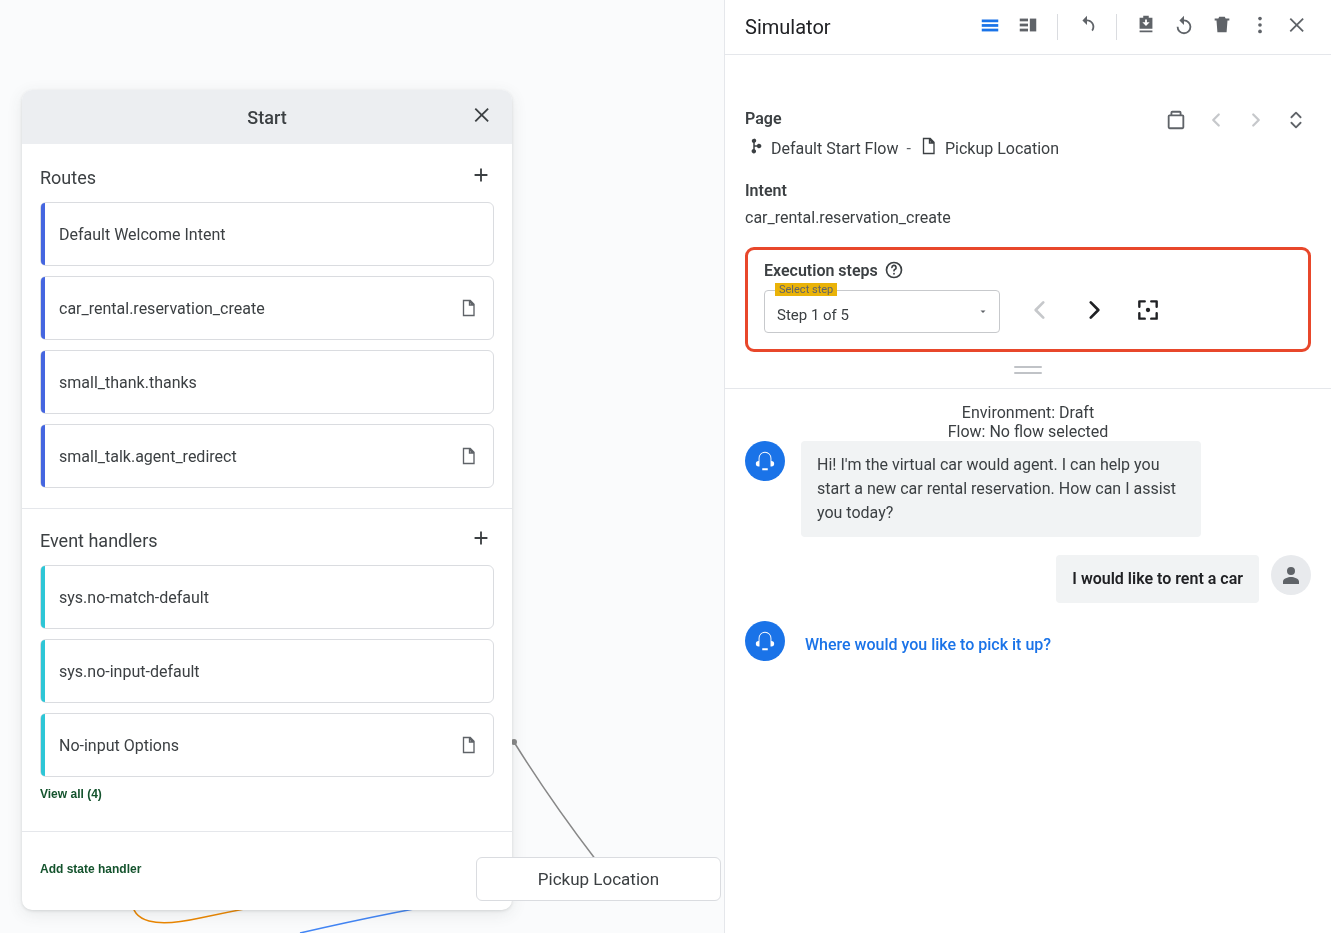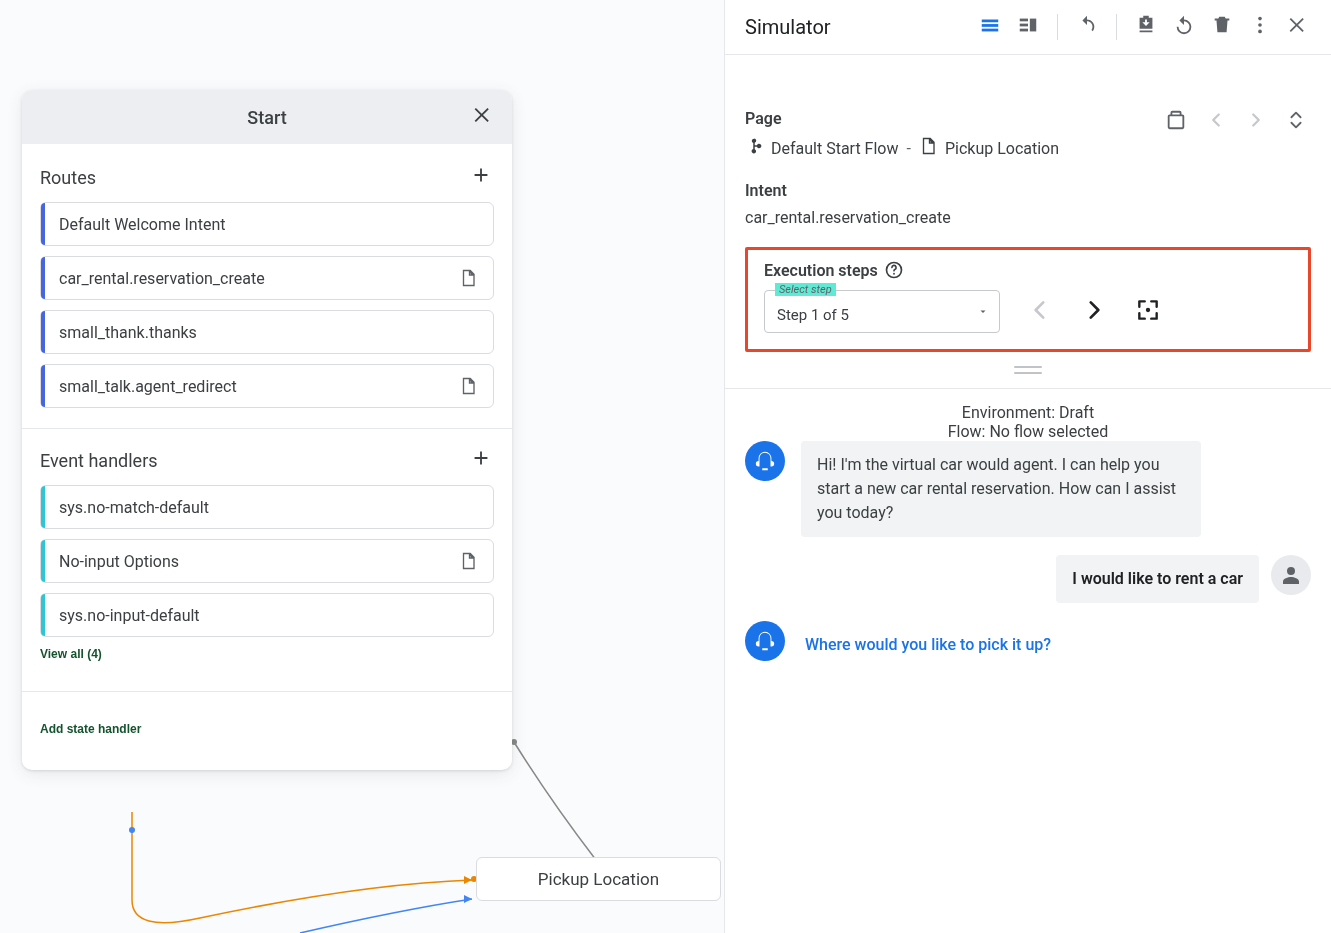--- a/index.html
+++ b/index.html
@@ -19,21 +19,21 @@
   .node-header .title { font-size: 18px; font-weight: 500; color: #3c4043; }
   .node-header .close { position: absolute; right: 16px; top: 50%; transform: translateY(-50%); width: 26px; height: 26px; display:flex; align-items:center; justify-content:center; cursor:pointer; }
   .node-header .close svg { width: 22px; height: 22px; }
   .node-body { padding: 12px 18px 24px 18px; }
   .section-head { display:flex; align-items:center; justify-content:space-between; padding: 8px 0 12px 0; }
   .section-head .label { font-size: 18px; color: #3c4043; }
   .section-head .plus { width: 26px; height: 26px; display:flex; align-items:center; justify-content:center; cursor:pointer; }
   .section-head .plus svg { width: 22px; height: 22px; }
   .row-list { display:flex; flex-direction:column; gap:10px; }
   .row {
-    border: 1px solid #dadce0; border-radius: 6px; display:flex; align-items:center; height: 44px; padding: 0 14px 0 0; cursor:pointer; background:#fff;
+    border: 1px solid #dadce0; border-radius: 6px; display:flex; align-items:center; height: 64px; padding: 0 14px 0 0; cursor:pointer; background:#fff;
   }
   .row .stripe { width: 4px; align-self: stretch; border-radius: 6px 0 0 6px; margin-right: 14px; }
   .row .txt { flex:1; font-size: 16px; color: #3c4043; white-space: nowrap; overflow:hidden; text-overflow:ellipsis; }
   .row .page-icon { width: 22px; height: 22px; display:flex; align-items:center; justify-content:center; margin-left:8px; }
   .row .page-icon svg { width: 18px; height: 18px; }
   .divider { border-top: 1px solid #e5e7eb; margin: 20px -18px 10px -18px; }
   .link-btn { color: #14532d; font-size: 12px; font-weight: 700; background:none; border:none; padding: 10px 0; cursor:pointer; }
   .link-btn.state { padding-top: 20px; }
 
   .flow-node-2 {
@@ -57,31 +57,31 @@
   .page-line { display:flex; align-items:center; gap:8px; font-size:16px; color:#3c4043; margin-bottom: 22px; }
   .page-line .dash { color:#5f6368; }
   .page-top-row { display:flex; align-items:center; justify-content:space-between;margin-top:36px; }
   .page-top-icons { display:flex; align-items:center; gap: 10px; }
   .nav-btn { width:30px; height:30px; display:flex; align-items:center; justify-content:center; cursor:pointer; color:#5f6368; }
   .nav-btn.disabled { color:#c6c8cb; cursor:default; }
   .nav-btn svg { width:22px; height:22px; }
   .intent-value { font-size:16px; color:#3c4043; margin: 4px 0 20px 0; }
 
   .exec-box {
-    border: 3px solid #e8472b; border-radius: 2px; padding: 10px 16px 16px 16px; margin-bottom: 14px;
+    border: 3px solid #e8472b; border-radius: 9px; padding: 10px 16px 16px 16px; margin-bottom: 14px;
   }
   .exec-title-row { display:flex; align-items:center; gap:6px; margin-bottom:10px; }
   .exec-title { font-size: 16px; font-weight:600; color:#3c4043; }
   .help-icon { width:20px; height:20px; display:flex; align-items:center; justify-content:center; }
   .help-icon svg { width:20px; height:20px; }
   .exec-controls { display:flex; align-items:center; gap: 24px; }
   .select-step {
     position:relative; border:1px solid #c7c9cc; border-radius:4px; padding: 14px 40px 8px 12px; width: 236px; cursor:pointer;
   }
-  .select-step .float-label { position:absolute; top:-8px; left:10px; background:#5eead4; padding:0 4px; font-size:11px; color:#5f6368;font-style:italic; }
+  .select-step .float-label { position:absolute; top:-8px; left:10px; background:#eab308; padding:0 4px; font-size:11px; color:#5f6368; }
   .select-step .value { font-size:15px; color:#3c4043; }
   .select-step .caret { position:absolute; right:10px; top:50%; transform:translateY(-50%); }
   .exec-nav { display:flex; align-items:center; gap: 22px; }
   .exec-nav .nav-btn { width:32px; height:32px; }
   .exec-nav .nav-btn svg { width:26px; height:26px; }
 
   .drag-handle { display:flex; justify-content:center; margin: 4px 0 6px 0; }
   .drag-handle .grip { width:28px; height:8px; display:flex; flex-direction:column; justify-content:space-between; }
   .drag-handle .grip .bar { height:2px; background:#c0c3c7; border-radius:1px; }
 
@@ -191,30 +191,30 @@
             </span>
           </div>
         </div>
         <div class="row-list" id="handlers-list">
             <div class="row">
               <div class="stripe" style="background: rgb(46, 198, 214);"></div>
               <div class="txt">sys.no-match-default</div>
             </div>
             <div class="row">
               <div class="stripe" style="background: rgb(46, 198, 214);"></div>
+              <div class="txt">sys.no-input-default</div>
+            </div>
+            <div class="row">
+              <div class="stripe" style="background: rgb(46, 198, 214);"></div>
               <div class="txt">No-input Options</div>
               <div class="page-icon">
                 <svg viewBox="0 0 24 24">
                   <path d="M6 2h9l5 5v15H6V2zm8 1.5V8h4.5L14 3.5z" fill="none" stroke="#5f6368" stroke-width="1.8"></path>
                 </svg>
               </div>
-            </div>
-            <div class="row">
-              <div class="stripe" style="background: rgb(46, 198, 214);"></div>
-              <div class="txt">sys.no-input-default</div>
             </div>
           </div>
 
         <button class="link-btn">View all (4)</button>
         <div class="divider"></div>
         <button class="link-btn state">Add state handler</button>
       </div>
     </div>
 
     <div class="flow-node-2">

